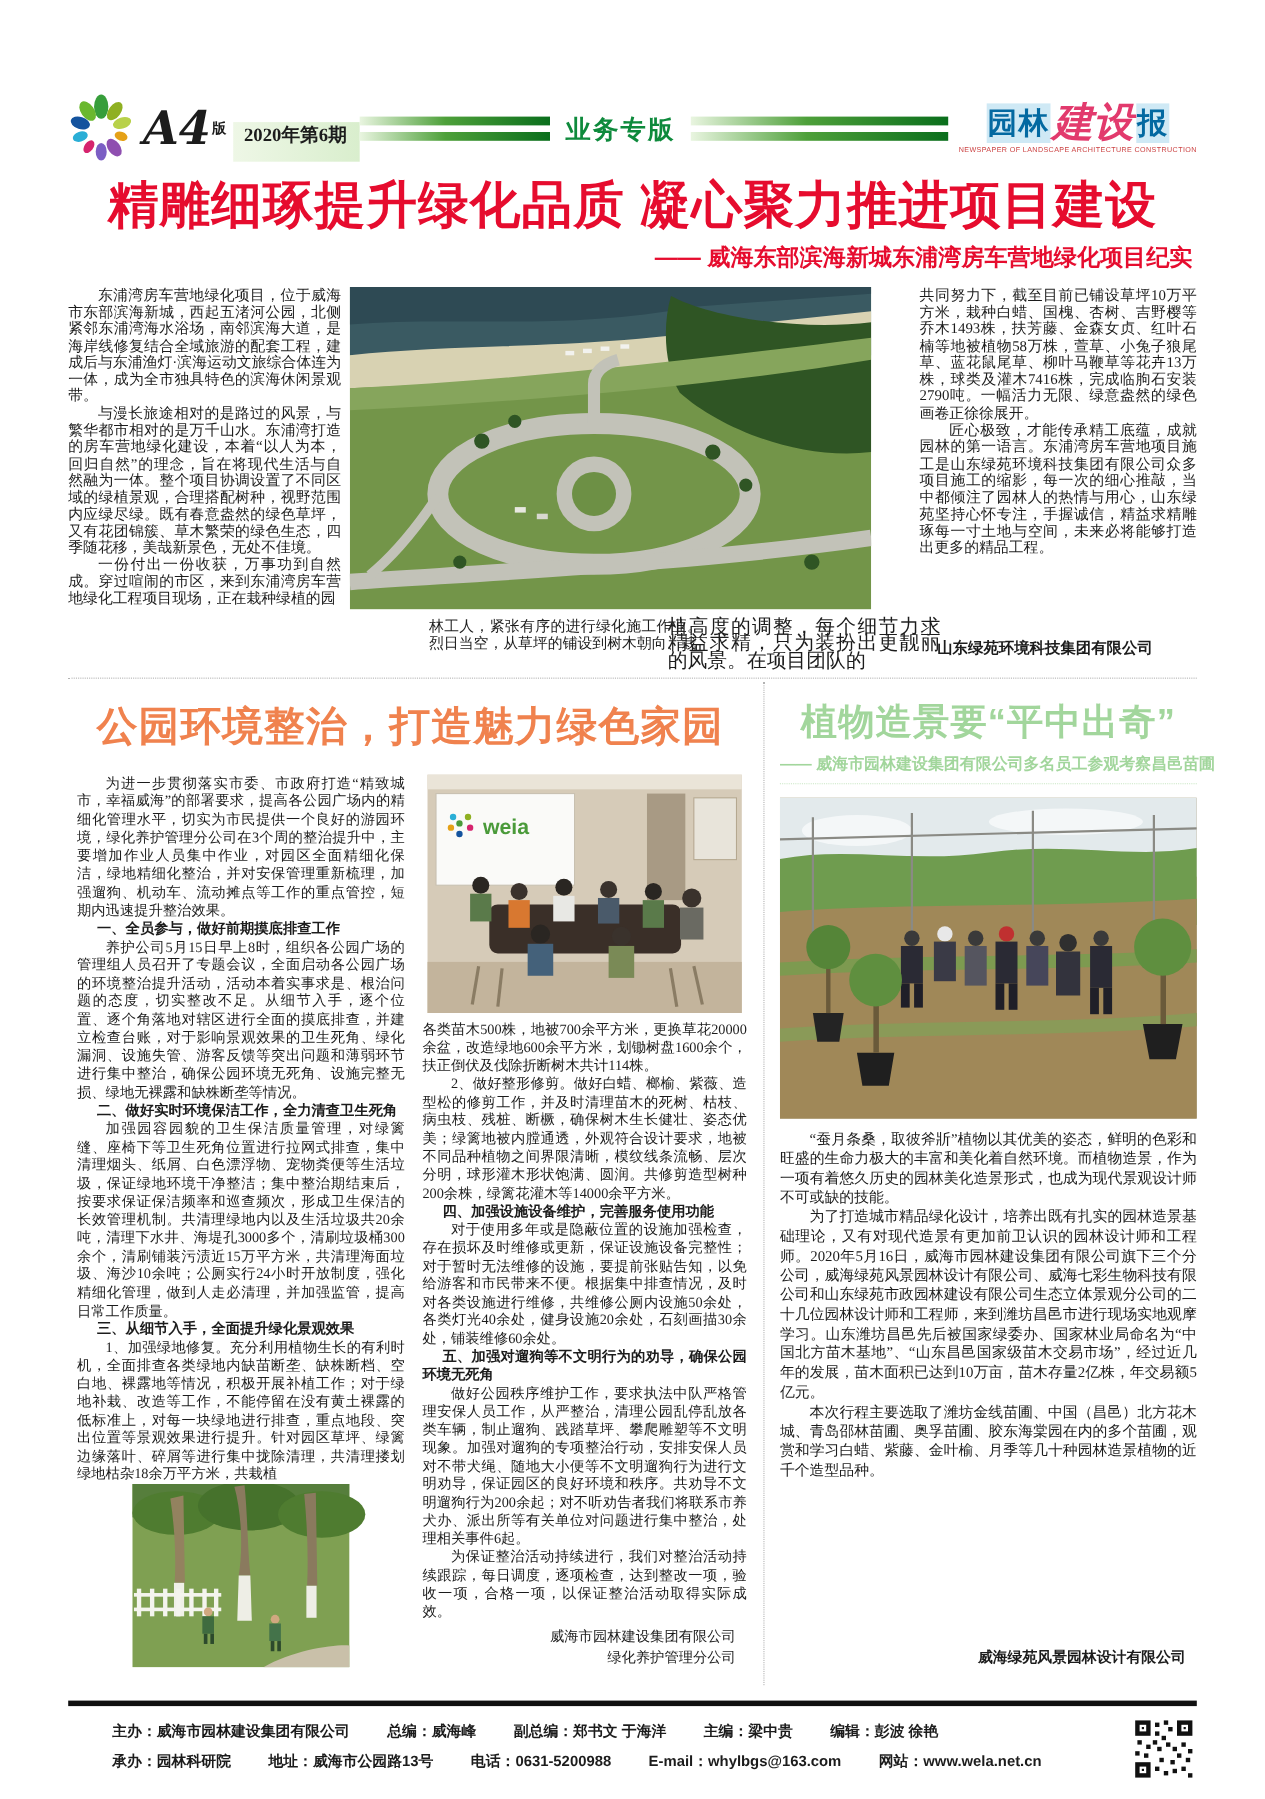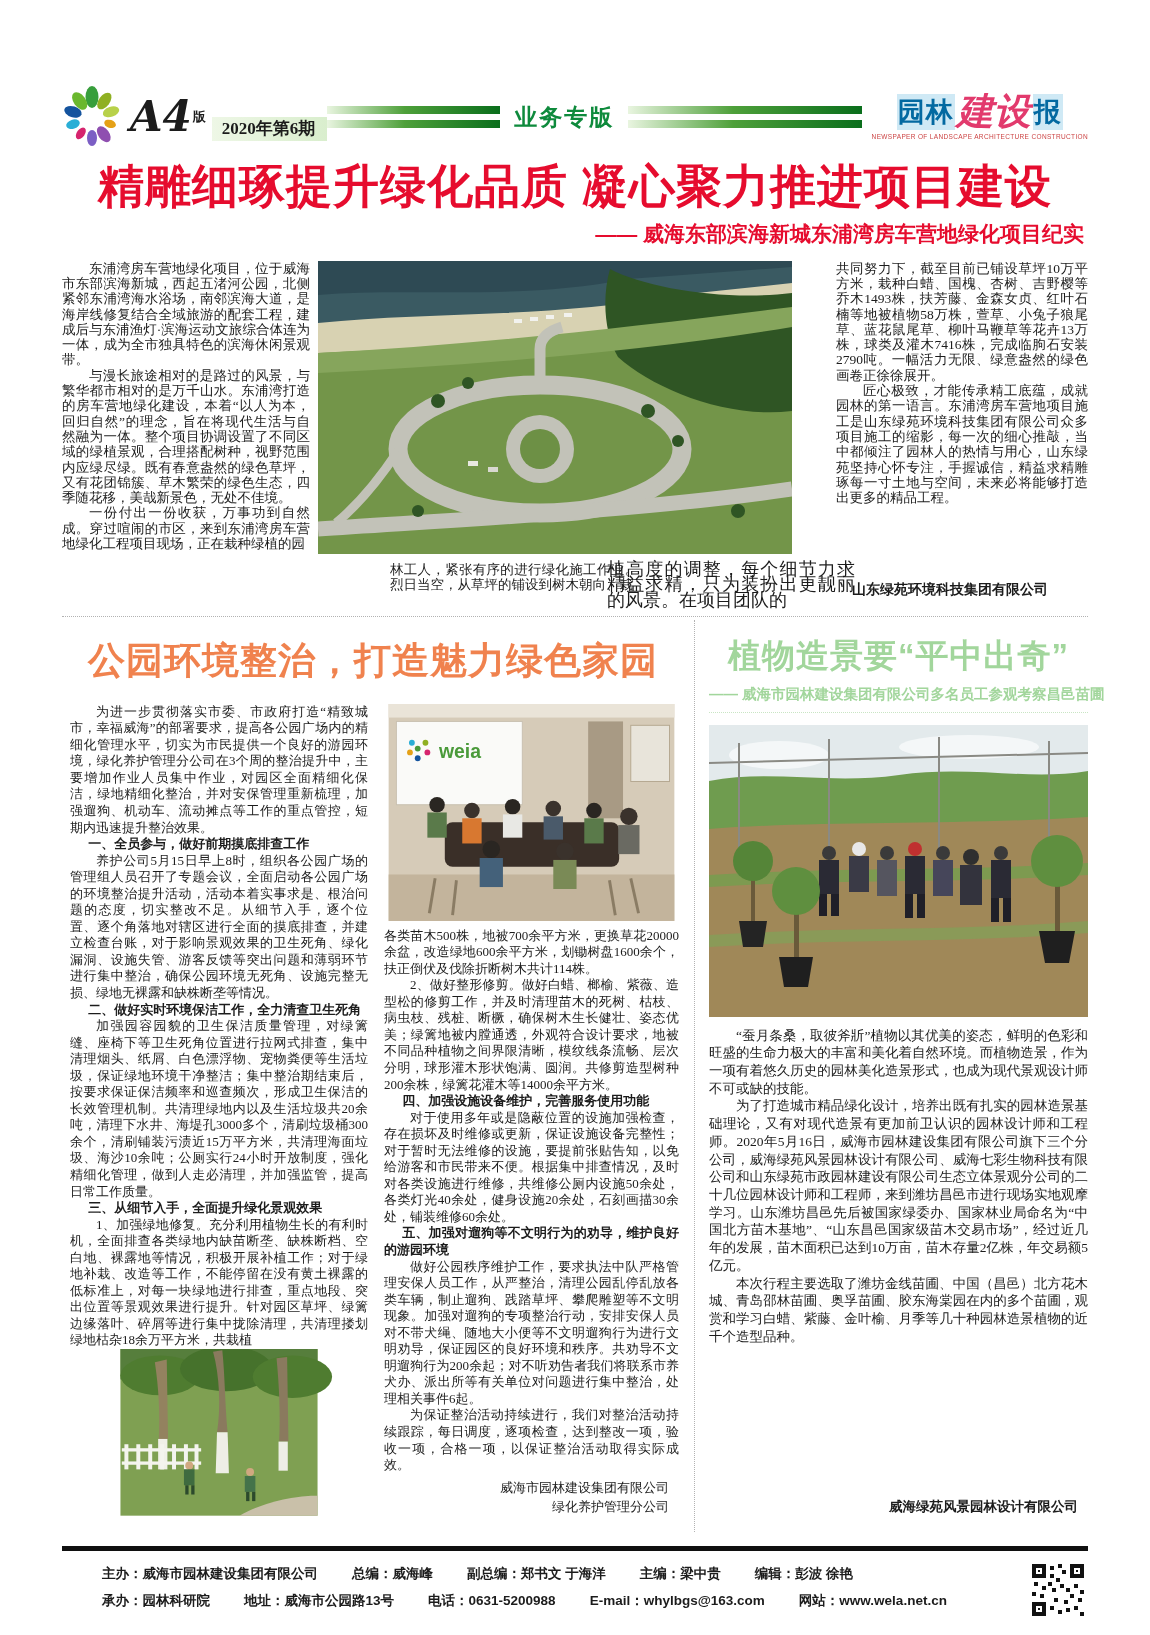--- a/index.html
+++ b/index.html
@@ -5,21 +5,21 @@
   * { margin:0; padding:0; box-sizing:border-box; }
   html,body { background:#ffffff; }
   body { width:1150px; height:1635px; overflow:hidden; font-family:"Liberation Serif","DejaVu Serif",serif; color:#1c1c1c; }
   .page { width:1150px; height:1635px; padding:84px 62px 0 62px; position:relative; }
 
   
   .hdr { display:flex; align-items:center; height:66px; }
   .a4block { display:flex; align-items:center; margin-left:8px; white-space:nowrap; }
   .a4big { font-size:42px; font-style:italic; font-weight:bold; font-family:"DejaVu Serif",serif; line-height:1; }
   .a4ban { font-size:13px; font-weight:bold; margin-left:1px; }
-  .datebox { background:linear-gradient(to right,#eef7e6,#d9eecd); height:24px; line-height:24px; padding:0 12px 0 10px; font-size:17px; font-weight:bold; white-space:nowrap; margin-left:6px;margin-top:24px; }
+  .datebox { background:linear-gradient(to right,#eef7e6,#d9eecd); height:36px; line-height:24px; padding:0 12px 0 10px; font-size:17px; font-weight:bold; white-space:nowrap; margin-left:6px;margin-top:24px; }
   .gbar { flex:1; height:22px; display:flex; flex-direction:column; justify-content:space-between; min-width:60px; }
   .gbar i { display:block; height:8px; background:linear-gradient(to right,#e9f5e0,#4ea03a 45%,#0a6e1c); }
   .sect-label { color:#0e8a3c; font-weight:900; font-size:23px; font-family:"Liberation Sans",sans-serif; padding:0 14px; white-space:nowrap; letter-spacing:2px; }
   .gbar2 { flex:1.35; }
   .masthead { margin-left:10px; display:flex; flex-direction:column; align-items:center; }
   .mh-row { display:flex; align-items:center; }
   .mh-green { color:#0369a1; font-weight:900; font-size:27px; font-family:"Liberation Sans",sans-serif; background:#cfe9f5; padding:0 1px; letter-spacing:1px; }
   .mh-red { color:#e23a6d; font-size:37px; font-weight:bold; font-style:italic; font-family:"DejaVu Serif",serif; line-height:0.85; margin:0 2px; }
   .mh-tag { color:#cc4444; font-size:6.5px; font-family:"Liberation Sans",sans-serif; letter-spacing:0.35px; margin-top:3px; white-space:nowrap; }
 
@@ -256,21 +256,21 @@
               <line x1="48" y1="180" x2="42" y2="216"></line>
                 <line x1="70" y1="182" x2="66" y2="218"></line>
               <line x1="228" y1="182" x2="234" y2="218"></line>
                 <line x1="250" y1="180" x2="258" y2="216"></line>
             </g>
           </svg>
           <p class="pc">各类苗木500株，地被700余平方米，更换草花20000余盆，改造绿地600余平方米，划锄树盘1600余个，扶正倒伏及伐除折断树木共计114株。</p>
           <p class="p">2、做好整形修剪。做好白蜡、榔榆、紫薇、造型松的修剪工作，并及时清理苗木的死树、枯枝、病虫枝、残桩、断橛，确保树木生长健壮、姿态优美；绿篱地被内膛通透，外观符合设计要求，地被不同品种植物之间界限清晰，模纹线条流畅、层次分明，球形灌木形状饱满、圆润。共修剪造型树种200余株，绿篱花灌木等14000余平方米。</p>
           <p class="hh">四、加强设施设备维护，完善服务使用功能</p>
           <p class="p">对于使用多年或是隐蔽位置的设施加强检查，存在损坏及时维修或更新，保证设施设备完整性；对于暂时无法维修的设施，要提前张贴告知，以免给游客和市民带来不便。根据集中排查情况，及时对各类设施进行维修，共维修公厕内设施50余处，各类灯光40余处，健身设施20余处，石刻画描30余处，铺装维修60余处。</p>
-          <p class="hh">五、加强对遛狗等不文明行为的劝导，维护良好的游园环境</p>
+          <p class="hh">五、加强对遛狗等不文明行为的劝导，确保公园环境无死角</p>
           <p class="p">做好公园秩序维护工作，要求执法中队严格管理安保人员工作，从严整治，清理公园乱停乱放各类车辆，制止遛狗、践踏草坪、攀爬雕塑等不文明现象。加强对遛狗的专项整治行动，安排安保人员对不带犬绳、随地大小便等不文明遛狗行为进行文明劝导，保证园区的良好环境和秩序。共劝导不文明遛狗行为200余起；对不听劝告者我们将联系市养犬办、派出所等有关单位对问题进行集中整治，处理相关事件6起。</p>
           <p class="p">为保证整治活动持续进行，我们对整治活动持续跟踪，每日调度，逐项检查，达到整改一项，验收一项，合格一项，以保证整治活动取得实际成效。</p>
           <div class="a2sig">
             <div>威海市园林建设集团有限公司</div>
             <div>绿化养护管理分公司</div>
           </div>
         </div>
       </div>
     </div>
 

